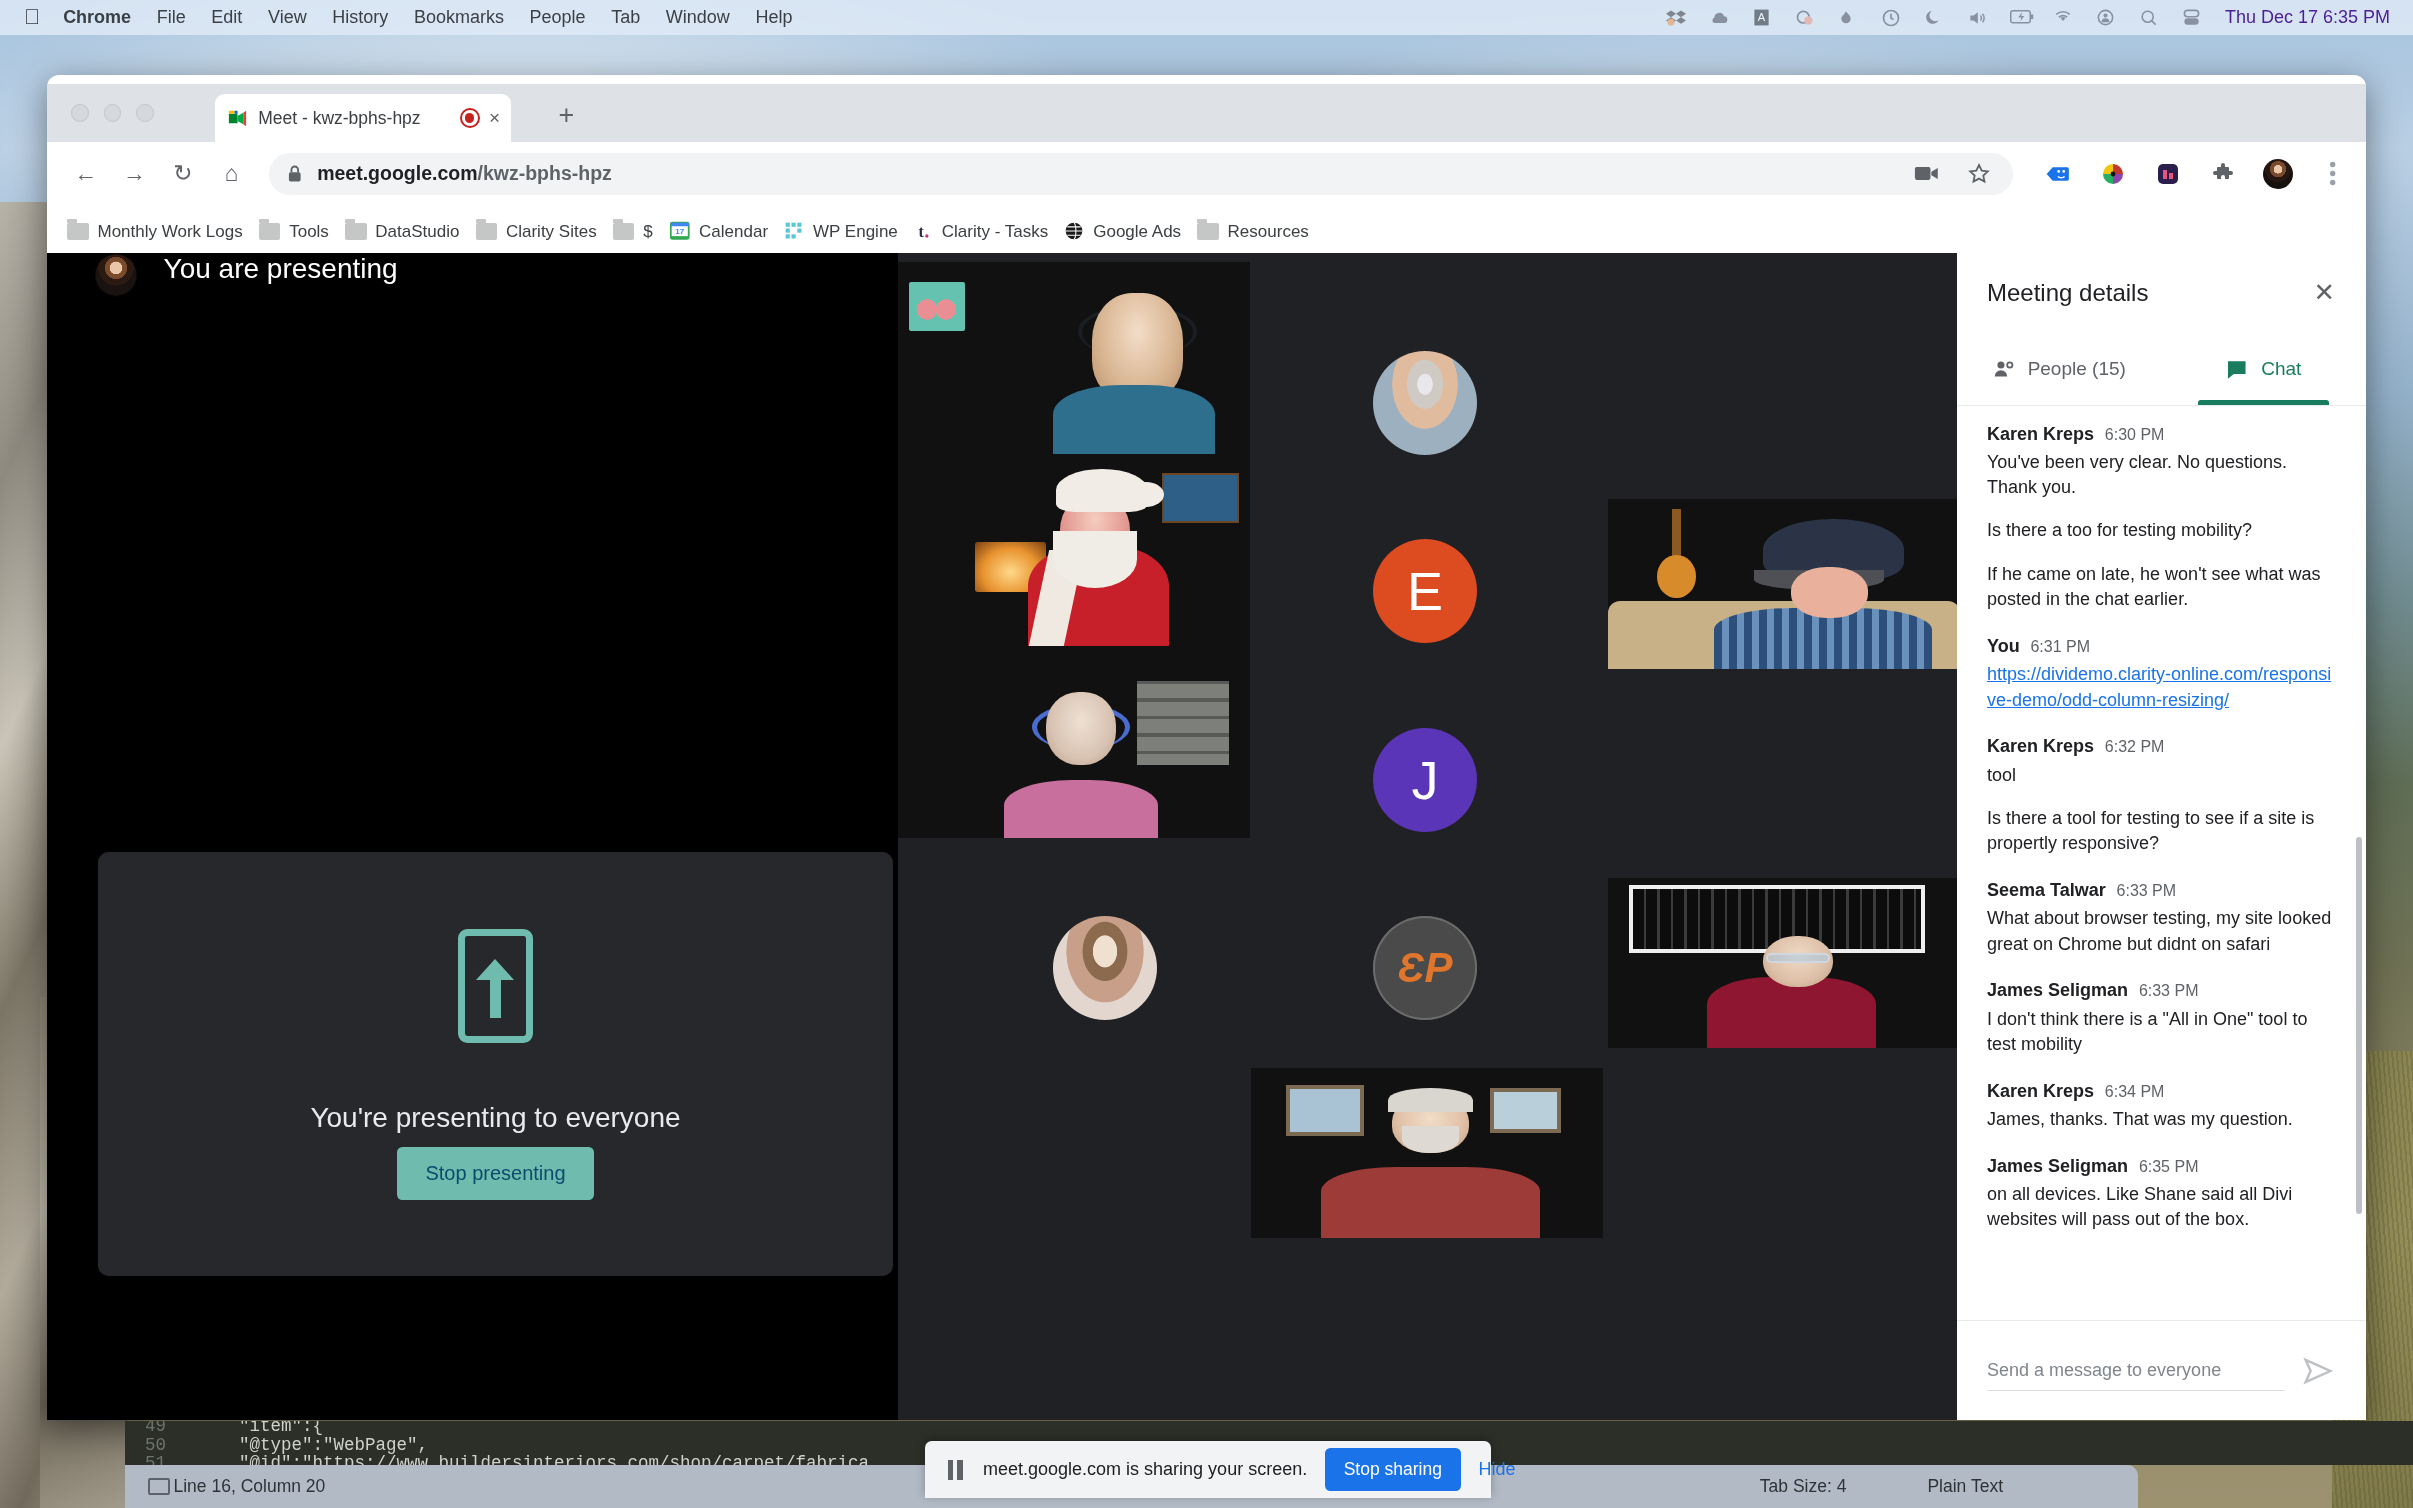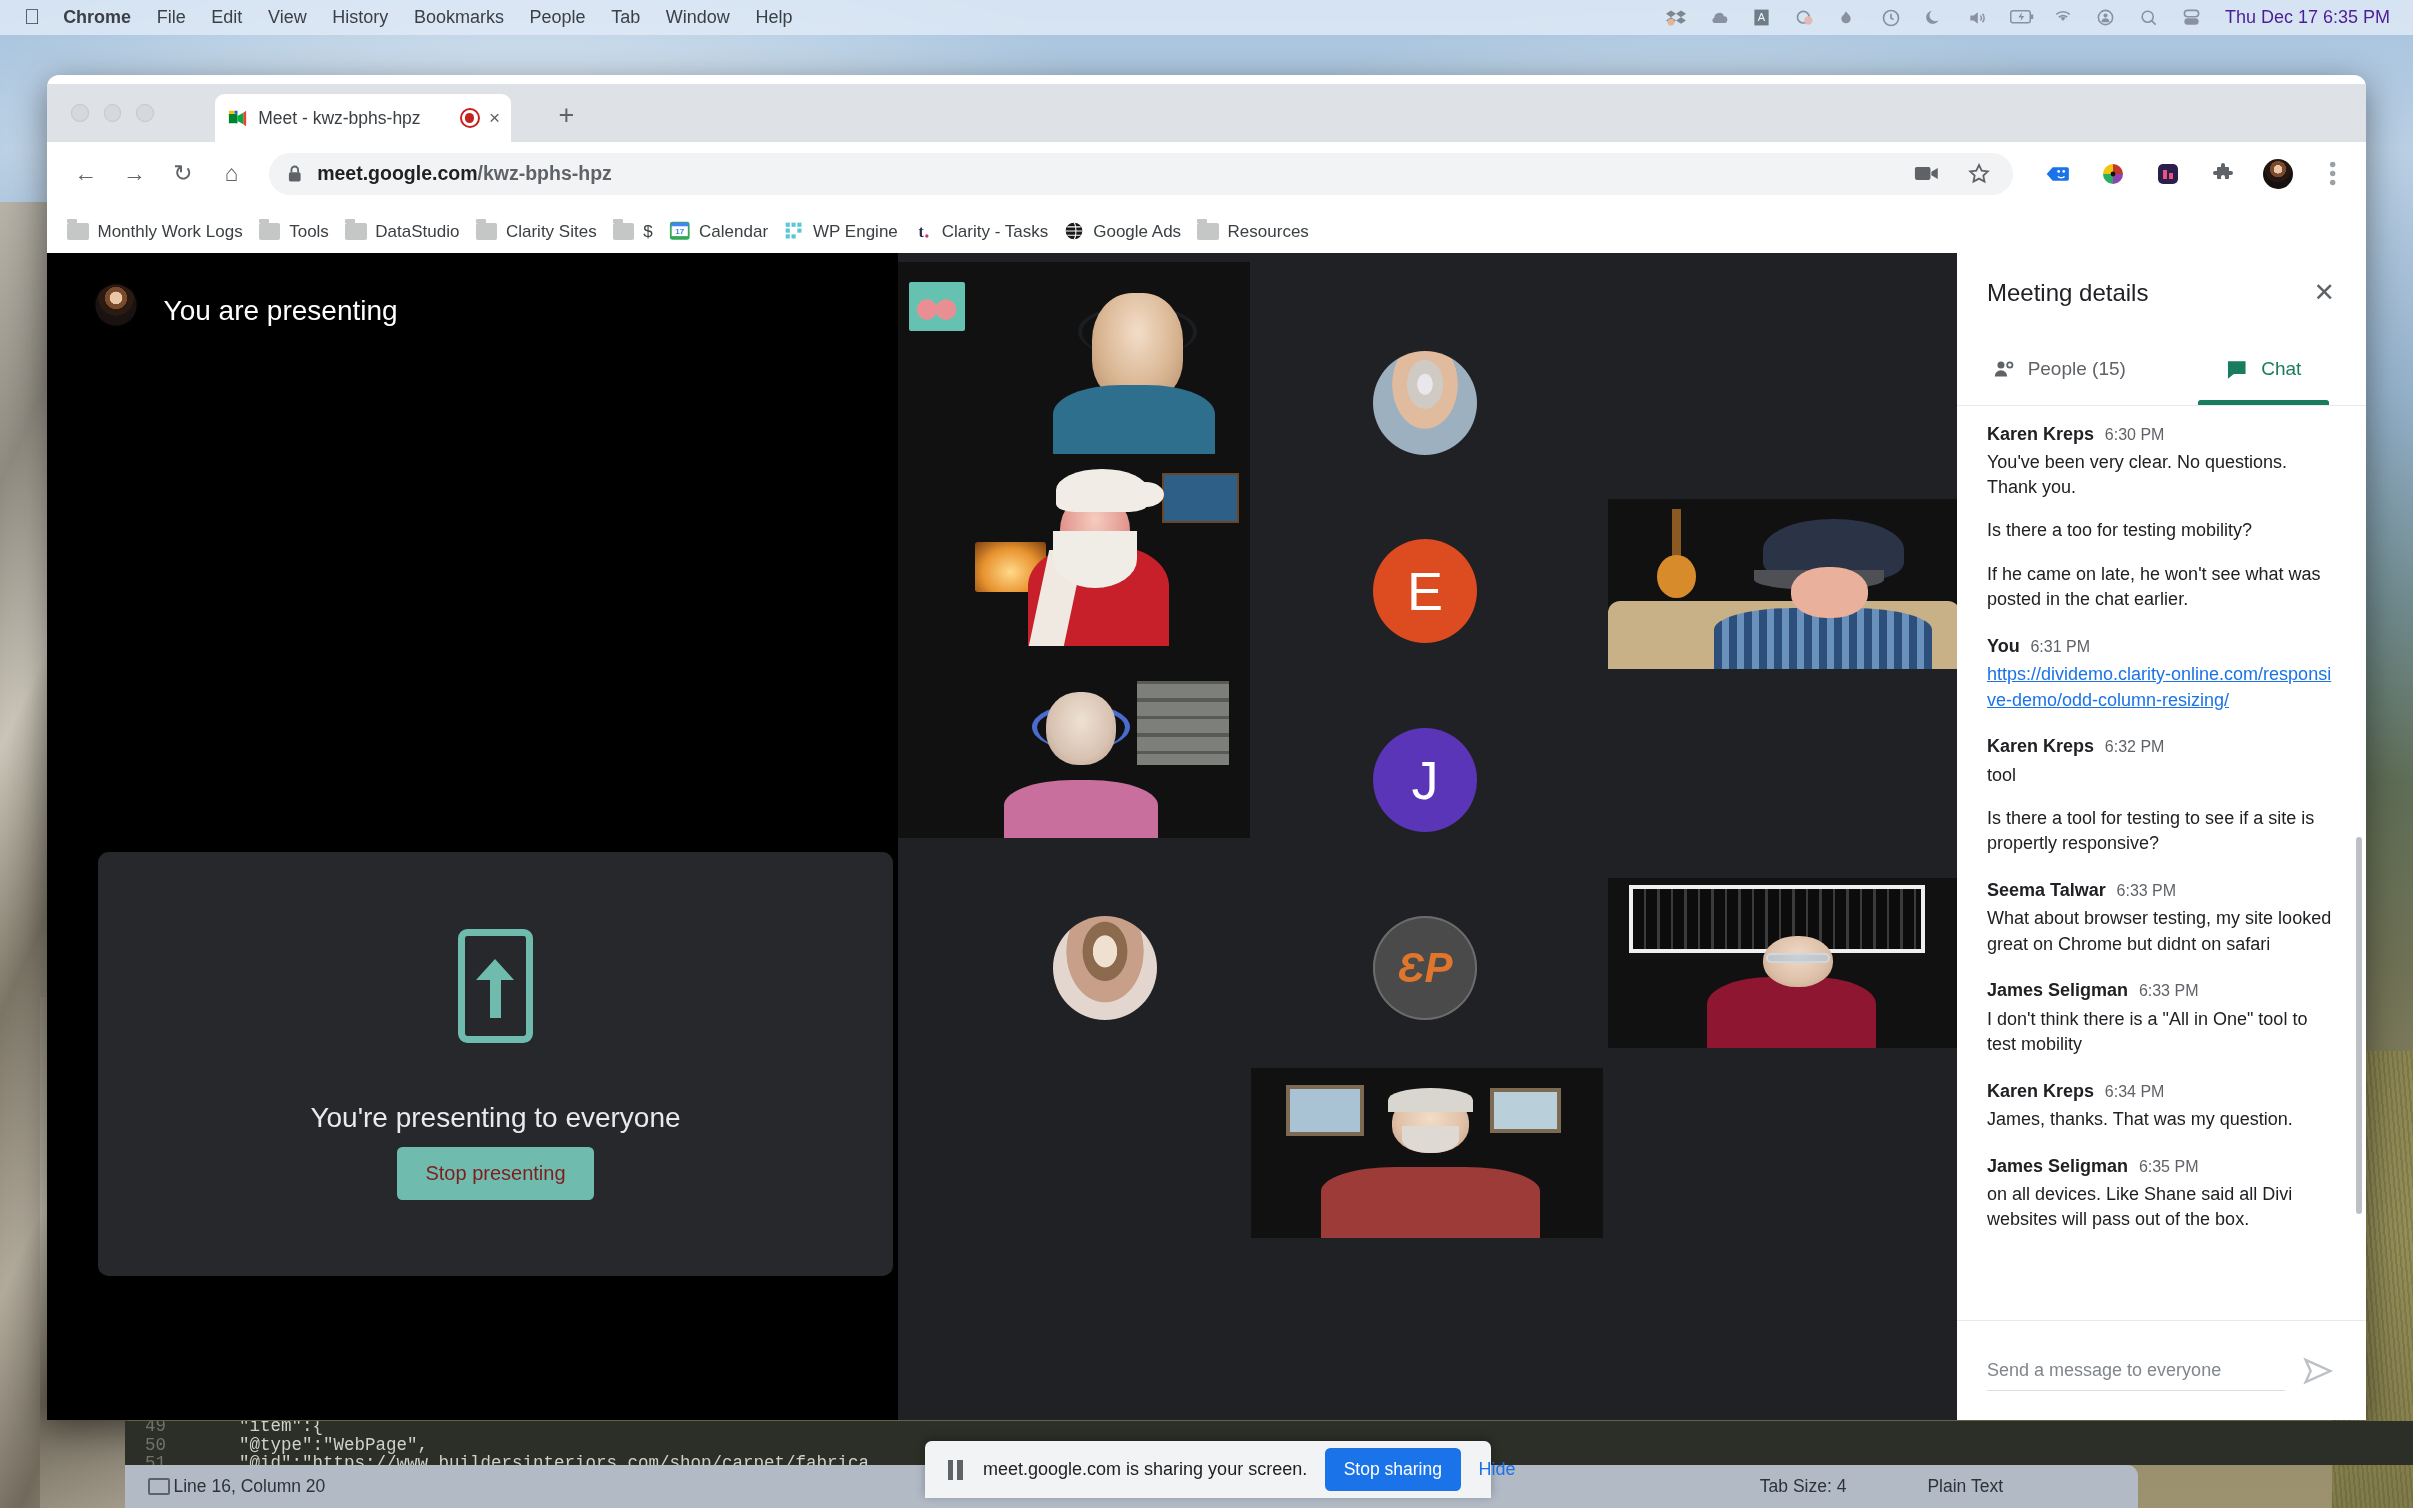--- a/index.html
+++ b/index.html
@@ -72,38 +72,38 @@
   #bookmarks{height:54px;background:#fff;display:flex;align-items:center;padding:0 17.5px;gap:0;
     border-bottom:0.7px solid #dadce0;}
   .bm{display:flex;align-items:center;gap:8.8px;padding:0 13.5px 0 2.7px;white-space:nowrap;}
   .bm .lbl{font-size:17px;color:#3c4043;}
   .folder{width:21.5px;height:17.5px;background:#c4c7c5;border-radius:2px;position:relative;flex:none;}
   .folder:before{content:"";position:absolute;left:0;top:-4px;width:10px;height:4.7px;background:#c4c7c5;border-radius:1.3px 1.3px 0 0;}
 
   
   #meet{position:absolute;left:0;top:178px;width:2319px;height:1168px;background:#202124;display:flex;}
   #stage{width:1910px;height:1168px;background:#000;position:relative;}
-  #presentbar{position:absolute;left:0;top:0;height:74px;display:flex;align-items:flex-end;padding-left:47px;gap:25.6px;}
+  #presentbar{position:absolute;left:0;top:0;height:74px;display:flex;align-items:flex-start;padding-left:47px;gap:25.6px;}
   #presentbar .ava{width:44px;height:44px;border-radius:50%;
     background:radial-gradient(circle at 50% 34%, #e9c7a8 0 17%, #7a4a2c 18% 30%, #2b1a12 31% 48%, #1a1210 49% 100%);
     flex:none;box-shadow:inset 0 0 0 1.3px #000;}
   #presentbar .txt{color:#fff;font-size:28px;}
 
   #presentcard{position:absolute;left:51px;top:599px;width:795px;height:424px;
     background:#26282b;border-radius:10.8px;display:flex;flex-direction:column;
     align-items:center;justify-content:center;gap:0;}
   #presentcard .phone{width:75px;height:114px;border:7.4px solid #6fbcae;border-radius:9.4px;
     position:relative;margin-bottom:59px;}
   #presentcard .phone .arrow{position:absolute;left:50%;top:50%;transform:translate(-50%,-50%);
     width:0;height:0;}
   #presentcard .phone .arrow:before{content:"";position:absolute;left:-5.4px;top:-9.4px;width:10.8px;height:42px;background:#6fbcae;}
   #presentcard .phone .arrow:after{content:"";position:absolute;left:-19.5px;top:-27px;
     border-left:19.5px solid transparent;border-right:19.5px solid transparent;border-bottom:21.5px solid #6fbcae;}
   #presentcard .ptxt{color:#e8eaed;font-size:28px;margin-bottom:13px;text-align:center;}
-  #stoppresent{background:#6fbcae;color:#7f1d1d;font-size:20px;border:none;border-radius:5.4px;
+  #stoppresent{background:#6fbcae;color:#0c4a6e;font-size:20px;border:none;border-radius:5.4px;
     padding:15px 28px;cursor:pointer;font-family:"Liberation Sans",sans-serif;}
 
   
   #tiles{position:absolute;left:851px;top:0;width:1059px;height:1168px;background:#202124;}
   .tile{position:absolute;overflow:hidden;background:#202124;}
   .tile.vid{background:#111;}
   .circ{border-radius:50%;display:flex;align-items:center;justify-content:center;
     color:#fff;font-size:54px;font-weight:400;}
 
   

